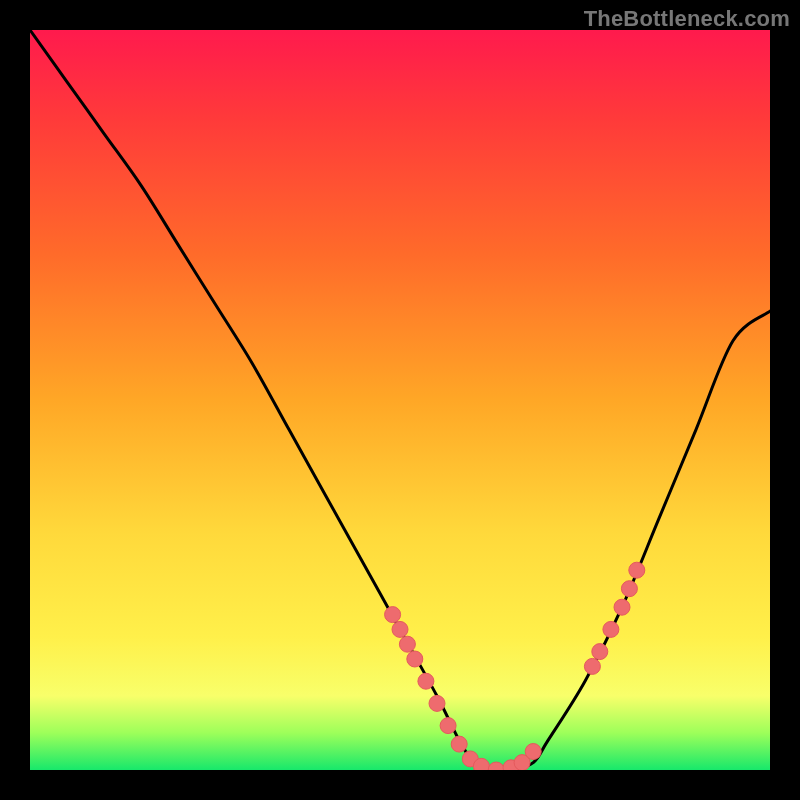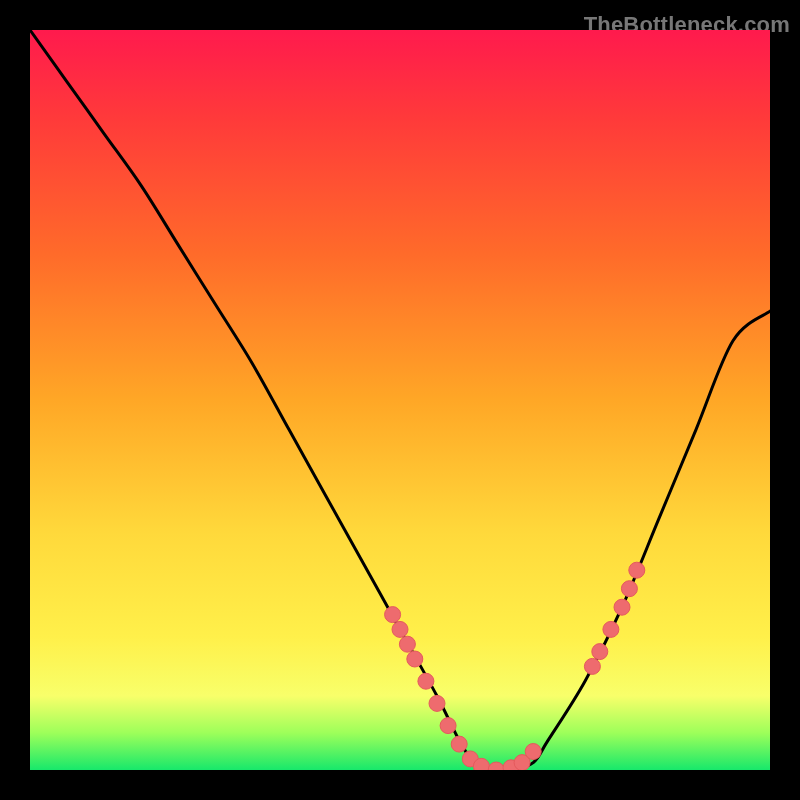--- a/index.html
+++ b/index.html
@@ -41,21 +41,20 @@
   }
   .watermark {
     position: absolute;
     top: 6px;
     right: 10px;
     color: #777777;
     font-size: 22px;
     font-weight: 600;
     letter-spacing: 0.2px;
     user-select: none;
-    margin-top: 6px;
   }
   svg.curve {
     position: absolute;
     left: 0;
     top: 0;
     width: 740px;
     height: 740px;
   }
 </style>
 </head>

